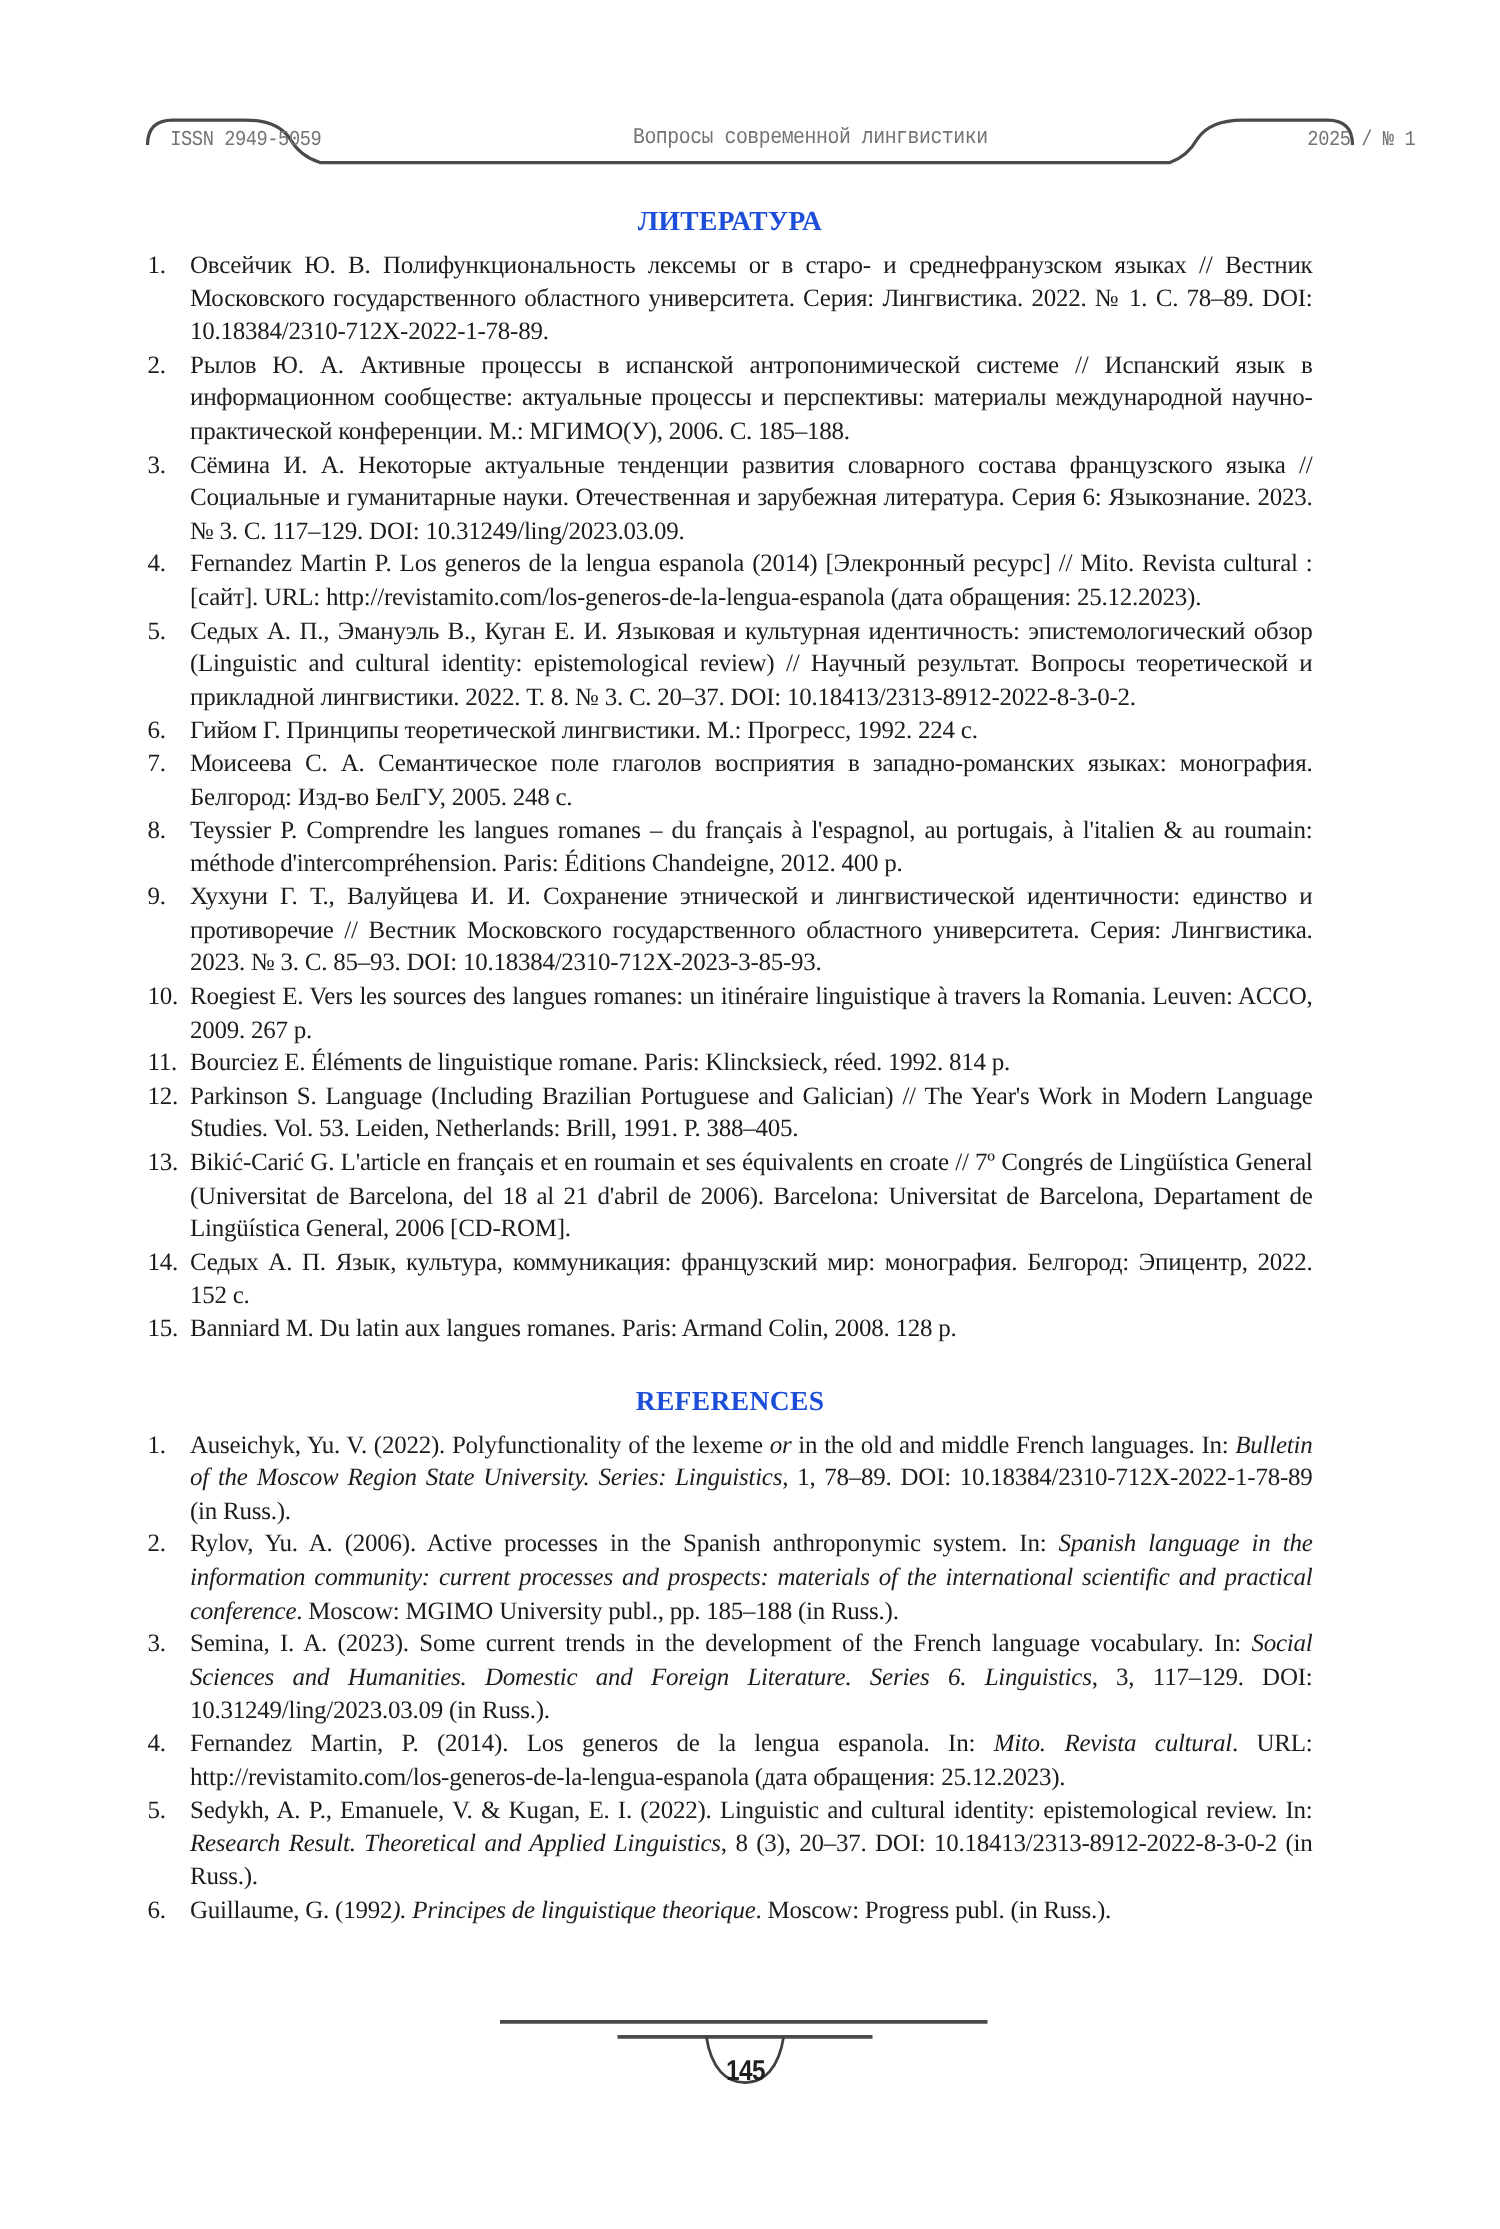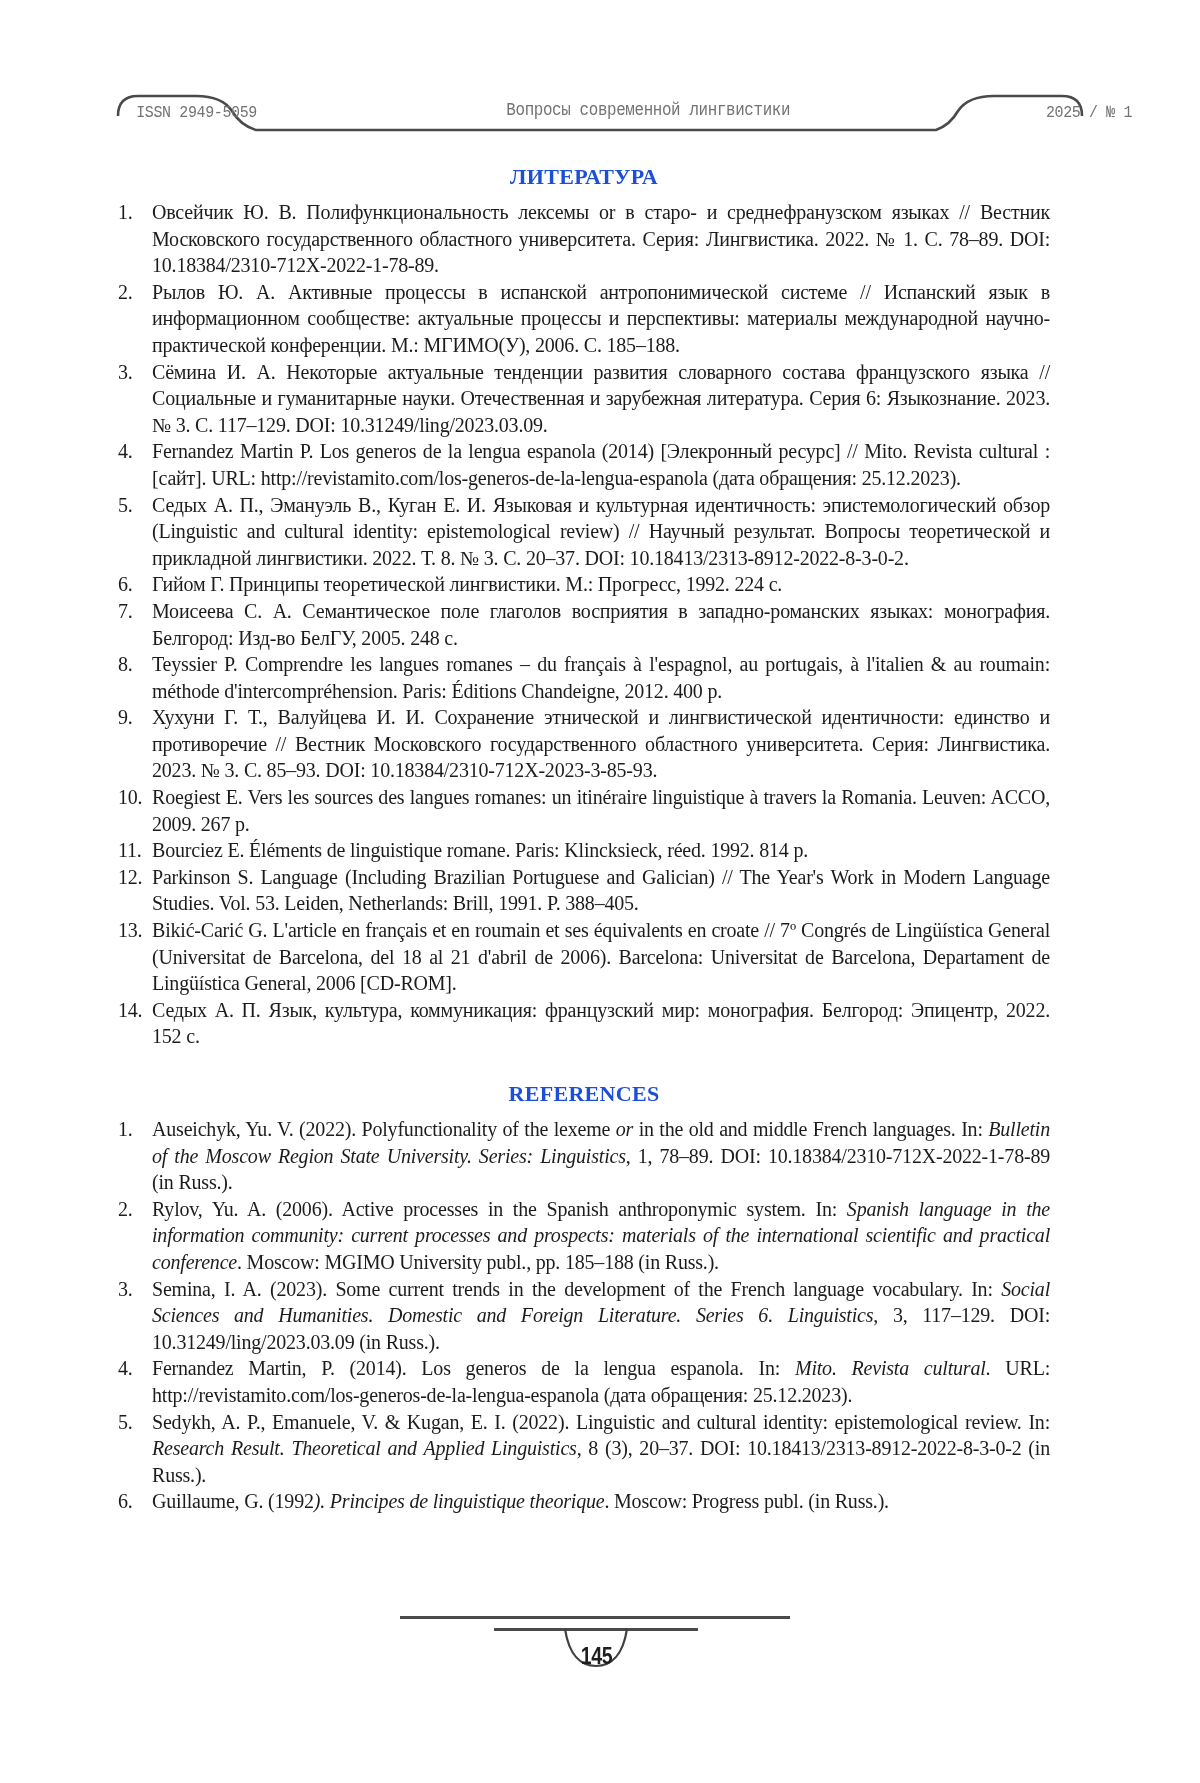--- a/index.html
+++ b/index.html
@@ -102,20 +102,21 @@
         <li><span class="num">5.</span><span>Седых А. П., Эмануэль В., Куган Е. И. Языковая и культурная идентичность: эпистемологический обзор (Linguistic and cultural identity: epistemological review) // Научный результат. Вопросы теоретической и прикладной лингвистики. 2022. Т. 8. № 3. С. 20–37. DOI: 10.18413/2313-8912-2022-8-3-0-2.</span></li>
         <li><span class="num">6.</span><span>Гийом Г. Принципы теоретической лингвистики. М.: Прогресс, 1992. 224 с.</span></li>
         <li><span class="num">7.</span><span>Моисеева С. А. Семантическое поле глаголов восприятия в западно-романских языках: монография. Белгород: Изд-во БелГУ, 2005. 248 с.</span></li>
         <li><span class="num">8.</span><span>Teyssier P. Comprendre les langues romanes – du français à l'espagnol, au portugais, à l'italien &amp; au roumain: méthode d'intercompréhension. Paris: Éditions Chandeigne, 2012. 400 p.</span></li>
         <li><span class="num">9.</span><span>Хухуни Г. Т., Валуйцева И. И. Сохранение этнической и лингвистической идентичности: единство и противоречие // Вестник Московского государственного областного университета. Серия: Лингвистика. 2023. № 3. С. 85–93. DOI: 10.18384/2310-712X-2023-3-85-93.</span></li>
         <li><span class="num">10.</span><span>Roegiest E. Vers les sources des langues romanes: un itinéraire linguistique à travers la Romania. Leuven: ACCO, 2009. 267 p.</span></li>
         <li><span class="num">11.</span><span>Bourciez E. Éléments de linguistique romane. Paris: Klincksieck, réed. 1992. 814 p.</span></li>
         <li><span class="num">12.</span><span>Parkinson S. Language (Including Brazilian Portuguese and Galician) // The Year's Work in Modern Language Studies. Vol. 53. Leiden, Netherlands: Brill, 1991. P. 388–405.</span></li>
         <li><span class="num">13.</span><span>Bikić-Carić G. L'article en français et en roumain et ses équivalents en croate // 7º Congrés de Lingüística General (Universitat de Barcelona, del 18 al 21 d'abril de 2006). Barcelona: Universitat de Barcelona, Departament de Lingüística General, 2006 [CD-ROM].</span></li>
         <li><span class="num">14.</span><span>Седых А. П. Язык, культура, коммуникация: французский мир: монография. Белгород: Эпицентр, 2022. 152 с.</span></li>
+        <li><span class="num">15.</span><span>Banniard M. Du latin aux langues romanes. Paris: Armand Colin, 2008. 128 p.</span></li>
       </ol>
 
     <h2 class="section-heading refs-heading">REFERENCES</h2>
     <ol class="ref-list">
         <li><span class="num">1.</span><span>Auseichyk, Yu. V. (2022). Polyfunctionality of the lexeme </span><i>or</i><span> in the old and middle French languages. In: </span><i>Bulletin of the Moscow Region State University. Series: Linguistics</i><span>, 1, 78–89. DOI: 10.18384/2310-712X-2022-1-78-89 (in Russ.).</span></li>
         <li><span class="num">2.</span><span>Rylov, Yu. A. (2006). Active processes in the Spanish anthroponymic system. In: </span><i>Spanish language in the information community: current processes and prospects: materials of the international scientific and practical conference</i><span>. Moscow: MGIMO University publ., pp. 185–188 (in Russ.).</span></li>
         <li><span class="num">3.</span><span>Semina, I. A. (2023). Some current trends in the development of the French language vocabulary. In: </span><i>Social Sciences and Humanities. Domestic and Foreign Literature. Series 6. Linguistics</i><span>, 3, 117–129. DOI: 10.31249/ling/2023.03.09 (in Russ.).</span></li>
         <li><span class="num">4.</span><span>Fernandez Martin, P. (2014). Los generos de la lengua espanola. In: </span><i>Mito. Revista cultural</i><span>. URL: http://revistamito.com/los-generos-de-la-lengua-espanola (дата обращения: 25.12.2023).</span></li>
         <li><span class="num">5.</span><span>Sedykh, A. P., Emanuele, V. &amp; Kugan, E. I. (2022). Linguistic and cultural identity: epistemological review. In: </span><i>Research Result. Theoretical and Applied Linguistics</i><span>, 8 (3), 20–37. DOI: 10.18413/2313-8912-2022-8-3-0-2 (in Russ.).</span></li>
         <li><span class="num">6.</span><span>Guillaume, G. (1992</span><i>). Principes de linguistique theorique</i><span>. Moscow: Progress publ. (in Russ.).</span></li>

